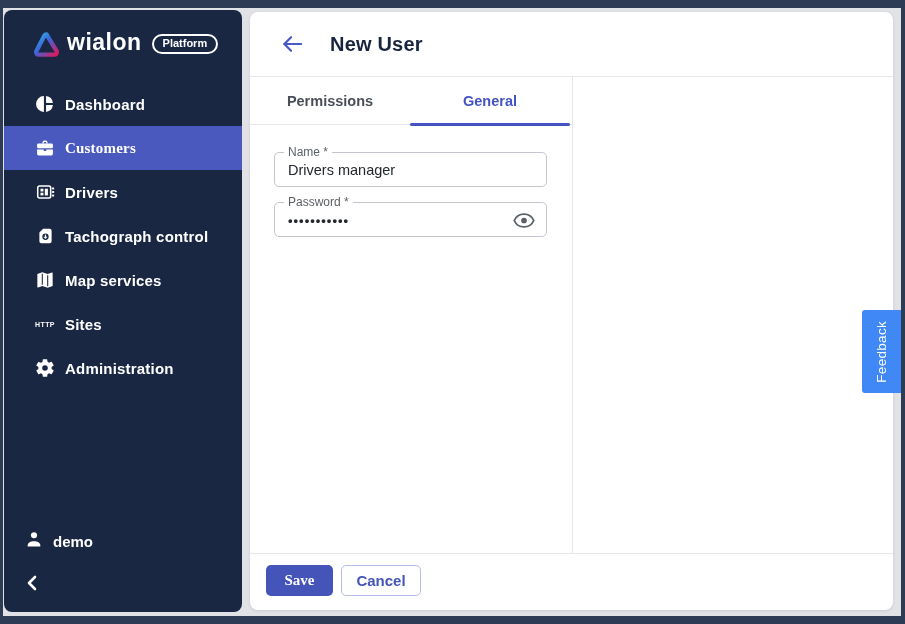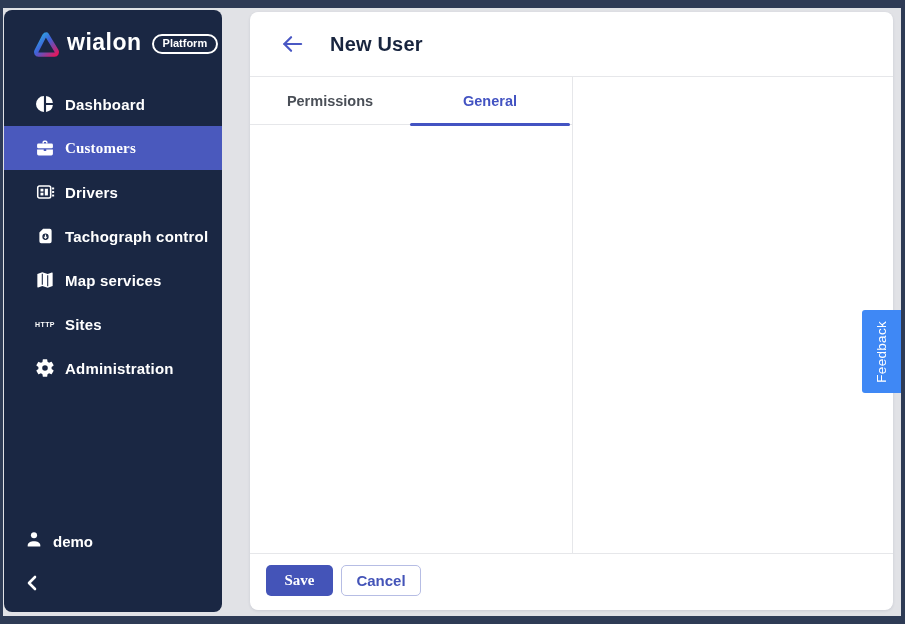--- a/index.html
+++ b/index.html
@@ -9,21 +9,21 @@
     background:#2e3b55;
     position:relative;
   }
   .canvas {
     position:absolute; top:8px; left:3px; right:4px; bottom:8px;
     background:#e1e2e6;
   }
 
   
   .sidebar {
-    position:absolute; left:1px; top:2px; width:218px; height:602px;
+    position:absolute; left:1px; top:2px; width:238px; height:602px;
     background:#1a2743; border-radius:8px; color:#fff; overflow:hidden;
   }
   .logo-row { display:flex; align-items:center; padding:20px 0 0 29px; gap:7px; }
   .logo-mark { width:27px; height:28px; flex:0 0 auto; }
   .brand-word { font-size:23px; font-weight:bold; letter-spacing:.5px; color:#fff; line-height:1; padding-bottom:3px; }
   .brand-pill {
     border:2px solid #fff; border-radius:11px; padding:2px 9px 3px;
     font-size:11px; font-weight:bold; color:#fff; line-height:1; margin-left:3px;
   }
   .nav { position:absolute; top:72px; left:0; width:100%; }
@@ -225,20 +225,37 @@
       <h1 class="page-title">New User</h1>
     </header>
 
     <div class="body-region">
       <div class="left-col">
         <div class="tabbar">
           <div class="tab">Permissions</div>
           <div class="tab active">General</div>
         </div>
 
+        <div class="form-area">
+          <div class="field">
+            <span class="field-label">Name *</span>
+            <div class="field-value">Drivers manager</div>
+          </div>
+
+          <div class="field">
+            <span class="field-label">Password *</span>
+            <div class="field-value pw">•••••••••••</div>
+            <span class="eye-btn">
+              <svg width="22" height="17" viewBox="0 0 24 17" fill="none">
+                <path d="M12 1.5 C6.5 1.5 2.8 5.2 1.4 8.5 C2.8 11.8 6.5 15.5 12 15.5 S21.2 11.8 22.6 8.5 C21.2 5.2 17.5 1.5 12 1.5 Z" stroke="#5a6066" stroke-width="2"></path>
+                <circle cx="12" cy="8.5" r="3.1" fill="#5a6066"></circle>
+              </svg>
+            </span>
+          </div>
+        </div>
       </div>
 
     </div>
 
     <footer class="card-footer">
       <button class="btn btn-save">Save</button>
       <button class="btn btn-cancel">Cancel</button>
     </footer>
   </main>
 </div>

